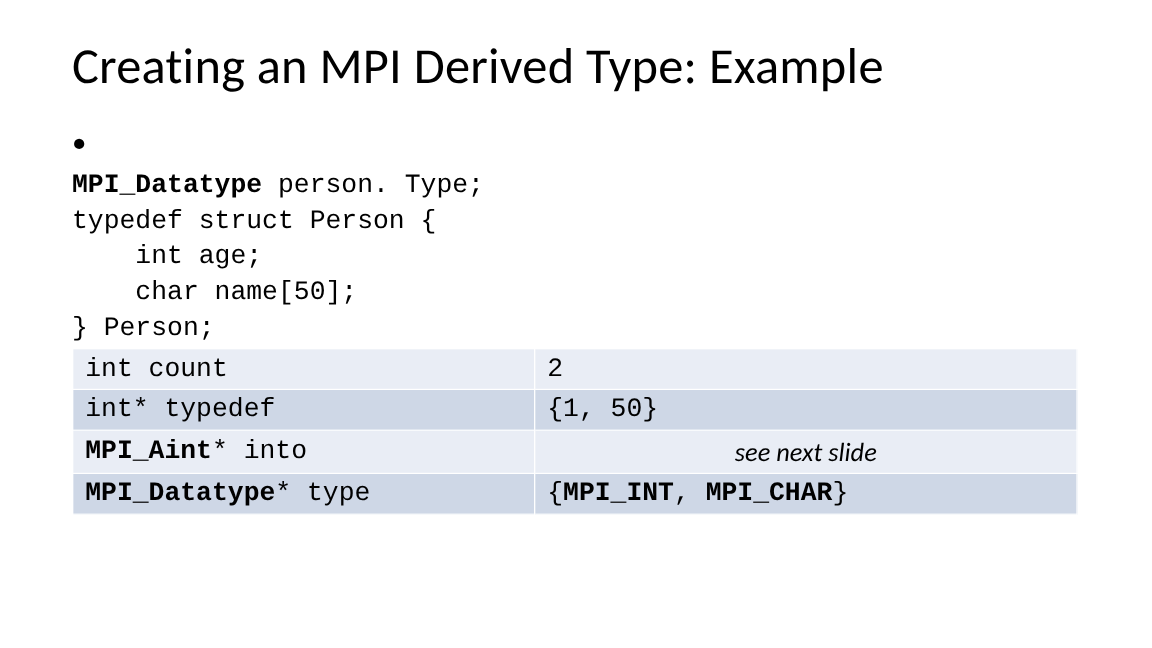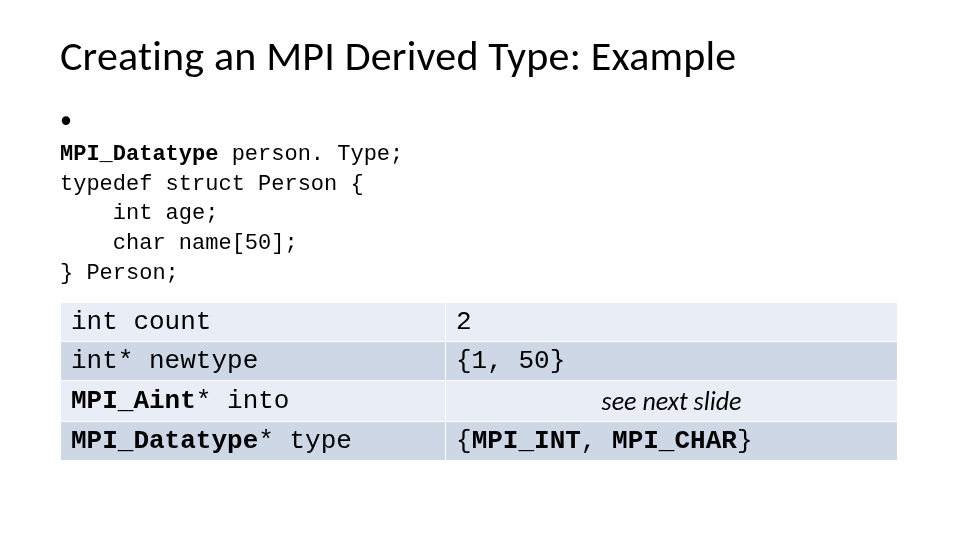--- a/index.html
+++ b/index.html
@@ -1,22 +1,22 @@
 <!DOCTYPE html>
 <html><head>
 <meta charset="utf-8">
 <style>
   * { margin: 0; padding: 0; box-sizing: border-box; }
   html, body { width: 960px; height: 540px; background: #fff; font-family: Calibri, "Segoe UI", Arial, sans-serif; color: #000; }
   .slide { width: 800px; height: 540px; padding: 30px 50px 30px 60px; }
   .title { font-size: 42px; font-weight: 400; letter-spacing: 0.2px; margin-bottom: 24px; }
   .bullet-row { display: flex; align-items: baseline; font-size: 24px; margin-bottom: 6px; }
   .bullet-dot { margin-right: 10px; }
-  .codeblock { font-family: "Courier New", Courier, monospace; font-size: 22px; line-height: 1.35; white-space: pre; margin-bottom: 14px; }
-  .table { width: 838px; border-collapse: collapse; font-family: "Courier New", Courier, monospace; font-size: 26px; }
+  .codeblock { font-family: "Courier New", Courier, monospace; font-size: 22px; line-height: 1.35; white-space: pre; margin-bottom: 2px; }
+  .table { width: 838px; border-collapse: collapse; font-family: "Courier New", Courier, monospace; font-size: 22px; }
   .table td { border: 1px solid #fff; padding: 4px 10px; vertical-align: middle; height: 32px; }
   .table tr:nth-child(odd) td { background: #e9edf5; }
   .table tr:nth-child(even) td { background: #ced7e6; }
   .col-left { width: 46%; }
   .col-right { width: 54%; }
   .italic-note { font-family: Calibri, "Segoe UI", Arial, sans-serif; font-style: italic; text-align: center; margin-top: 12px; }
   .mono-b { font-weight: bold; }
 </style>
 </head>
 <body>
@@ -35,21 +35,21 @@
 <span>    char name[50];</span>
 <span>} Person;</span></div>
 
   <table class="table">
     <tbody>
         <tr>
       <td class="col-left">int count</td>
       <td class="col-right">2</td>
     </tr>
     <tr>
-      <td class="col-left">int* newtype</td>
+      <td class="col-left">int* typedef</td>
       <td class="col-right">{1, 50}</td>
     </tr>
     <tr>
       <td class="col-left"><span class="mono-b">MPI_Aint</span><span>* into</span></td>
       <td class="col-right italic-note">see next slide</td>
     </tr>
     <tr>
       <td class="col-left"><span class="mono-b">MPI_Datatype</span><span>* type</span></td>
       <td class="col-right"><span>{</span><span class="mono-b">MPI_INT</span><span>, </span><span class="mono-b">MPI_CHAR</span><span>}</span></td>
     </tr>

